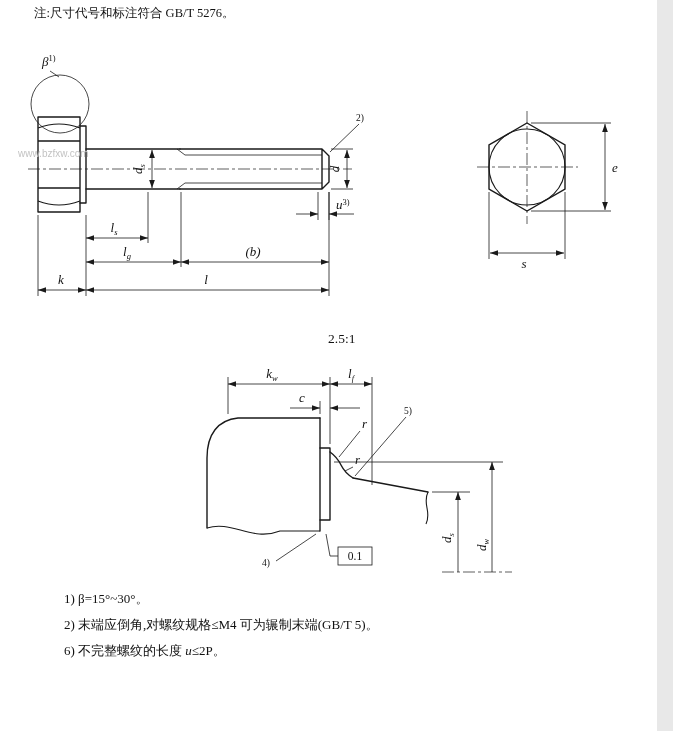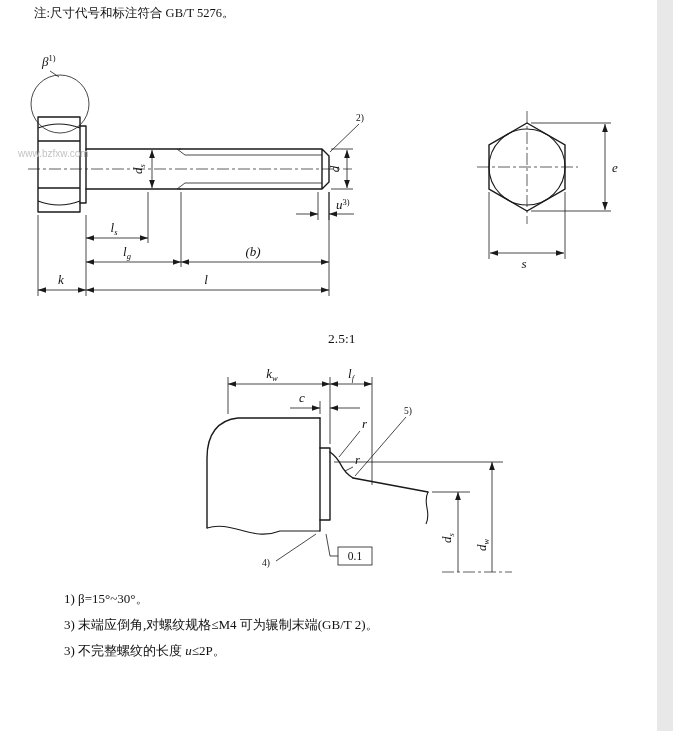--- a/index.html
+++ b/index.html
@@ -149,17 +149,17 @@
       <path class="thin" d="M276,561 L316,534"></path>
 
       <path class="thin" d="M338,556 L330,556 L326,534"></path>
       <rect class="thin" x="338" y="547" width="34" height="18"></rect>
       <text class="tol" x="355" y="560" text-anchor="middle">0.1</text>
     </g>
   </svg>
 
   <div class="footnotes">
     <div class="fn"><span>1) β=15°~30°。</span></div>
-    <div class="fn"><span>3) 末端应倒角,对螺纹规格≤M4 可为辗制末端(GB/T 2)。</span></div>
-    <div class="fn"><span>3) 不完整螺纹的长度 </span><i>u</i><span>≤2P。</span></div>
+    <div class="fn"><span>2) 末端应倒角,对螺纹规格≤M4 可为辗制末端(GB/T 5)。</span></div>
+    <div class="fn"><span>6) 不完整螺纹的长度 </span><i>u</i><span>≤2P。</span></div>
   </div>
 
 </div>
 
 </body></html>

